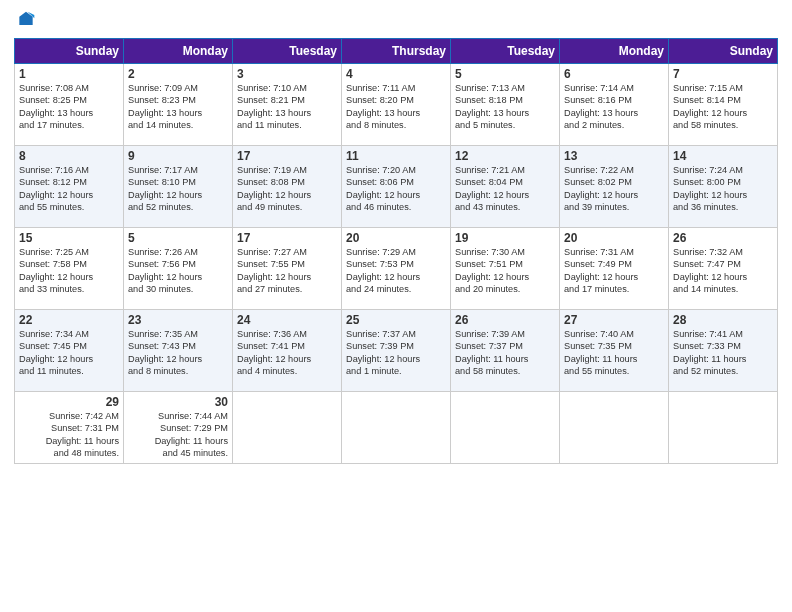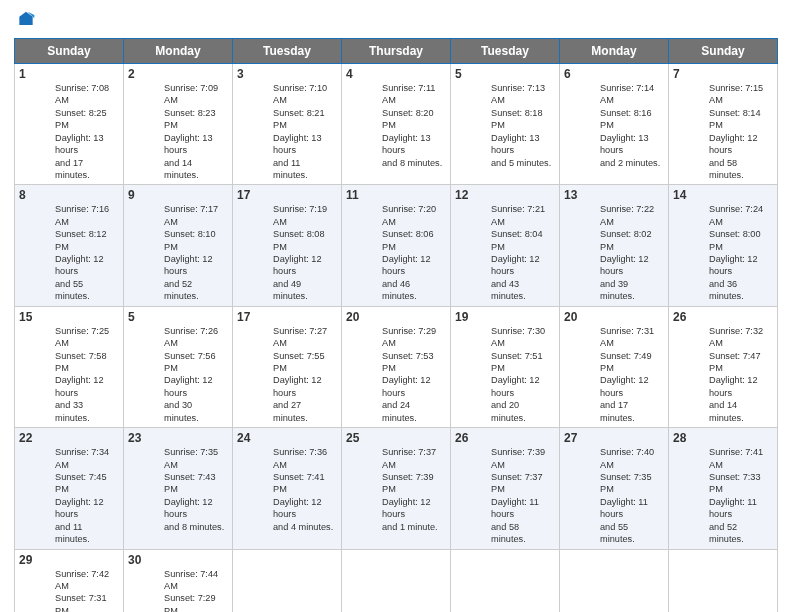--- a/index.html
+++ b/index.html
@@ -52,24 +52,24 @@
     .location-title {
       font-size: 14px;
       color: #555;
     }
     .calendar {
       width: 100%;
       border-collapse: collapse;
       font-size: 10px;
     }
     .calendar th {
-      background: #737373;
+      background: #4c1d95;
       color: #fff;
       padding: 5px 4px;
-      text-align: center;
+      text-align: right;
       font-size: 12px;
       font-weight: bold;
       border: 1px solid #1a6fba;
     }
     .calendar td {
       border: 1px solid #ccc;
       vertical-align: top;
       padding: 3px 4px;
       width: calc(100% / 7);
       height: 82px;
@@ -82,27 +82,27 @@
       font-size: 12px;
       font-weight: bold;
       color: #333;
       display: block;
       margin-bottom: 1px;
     }
     .day-info {
       font-size: 9.2px;
       color: #333;
       line-height: 1.35;
-      margin-left: 36px;
     }
     .empty-cell {
       background: #fff !important;
     }
     .last-row td {
       height: 70px;
+      text-align: right;
     }
   </style>
 </head>
 <body>
 
 <div class="container">
   <div class="header">
     <div class="logo">
       <svg class="logo-icon" viewBox="0 0 24 24">
         <polygon points="12,2 20,8 20,18 4,18 4,8" fill="#1a6fba"></polygon>

